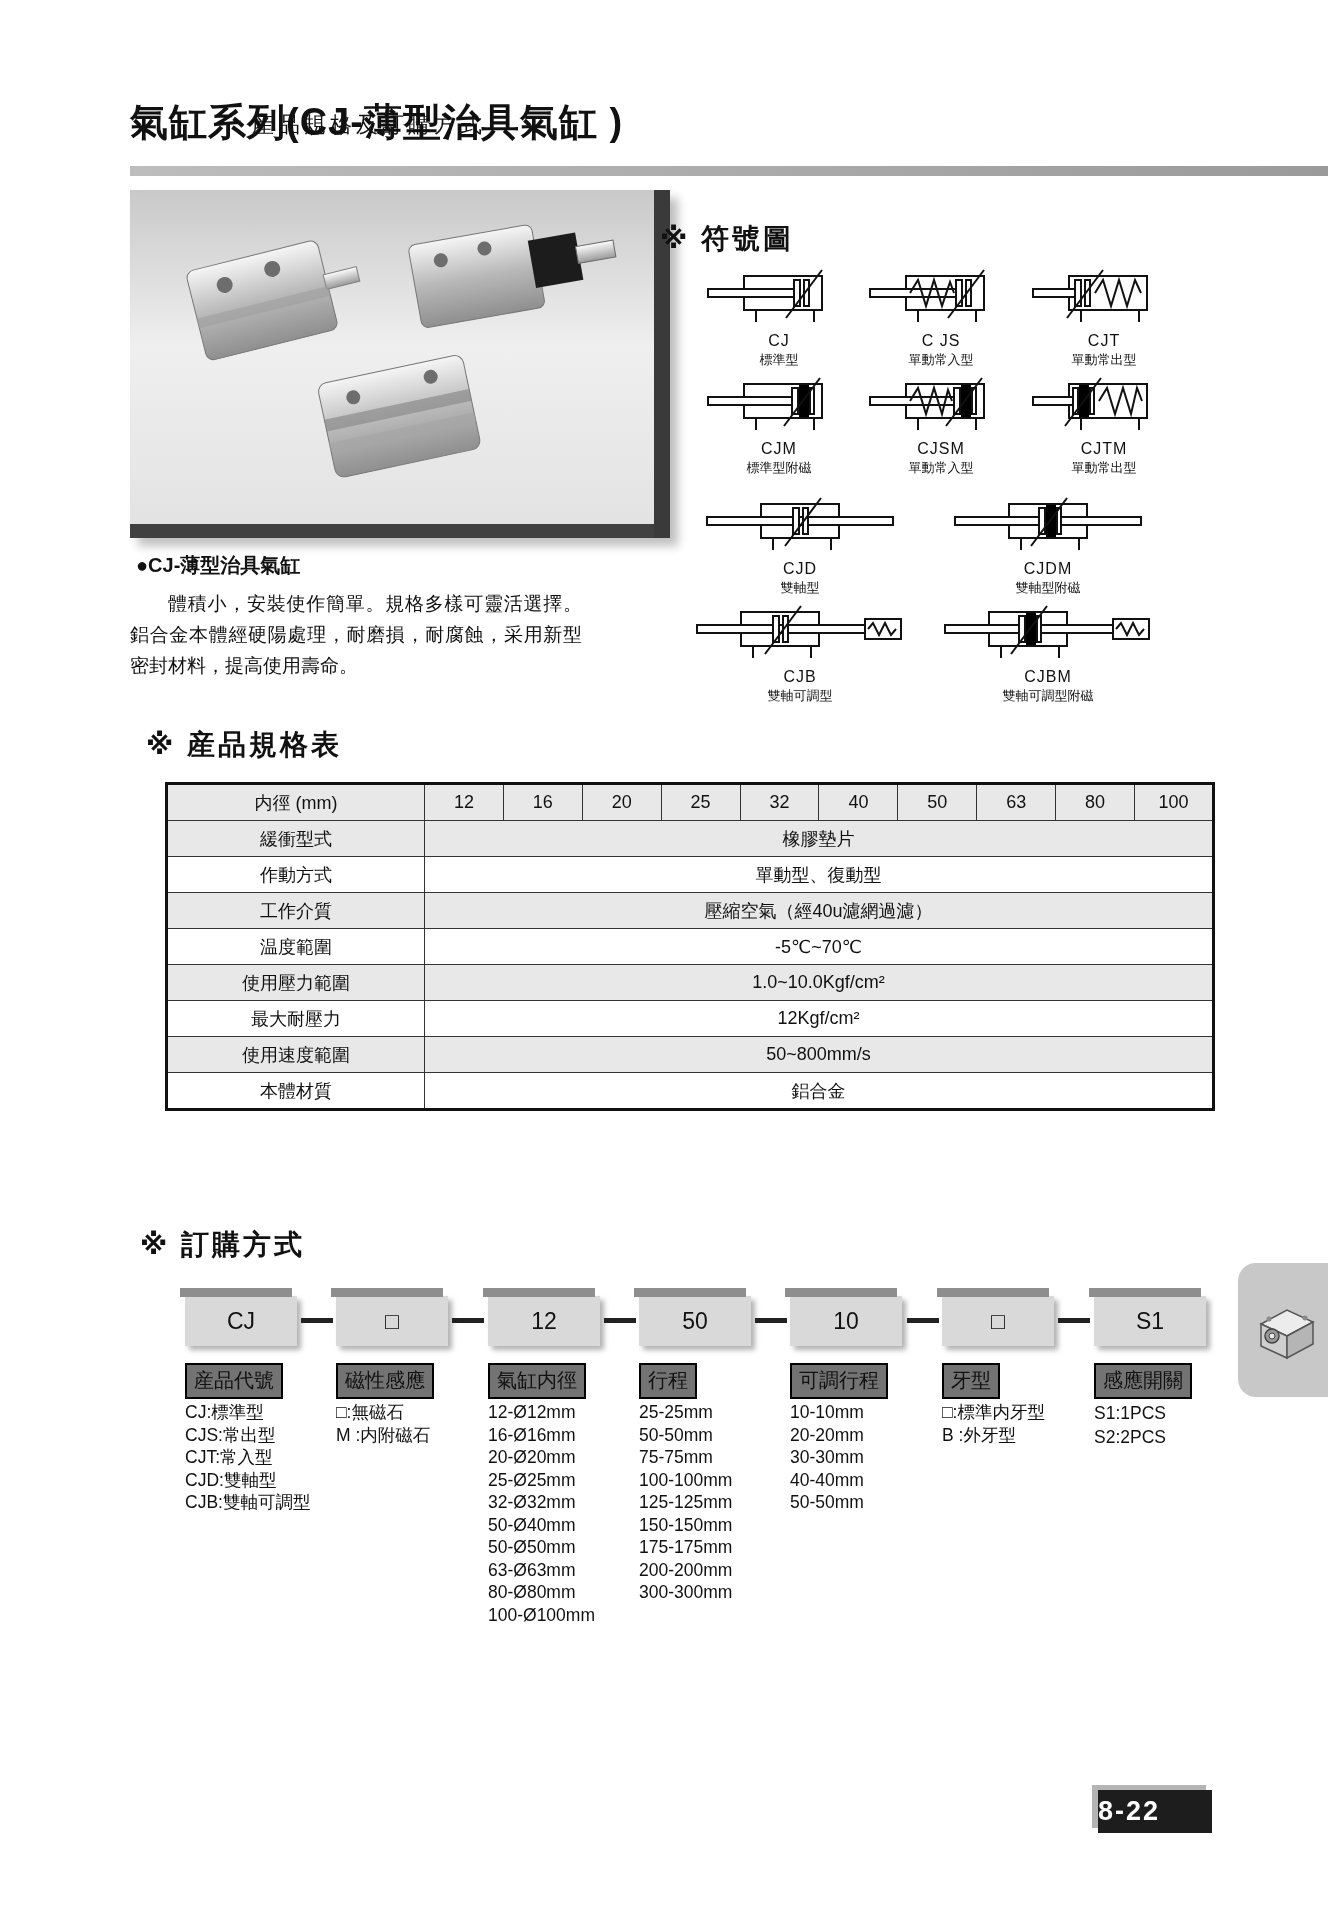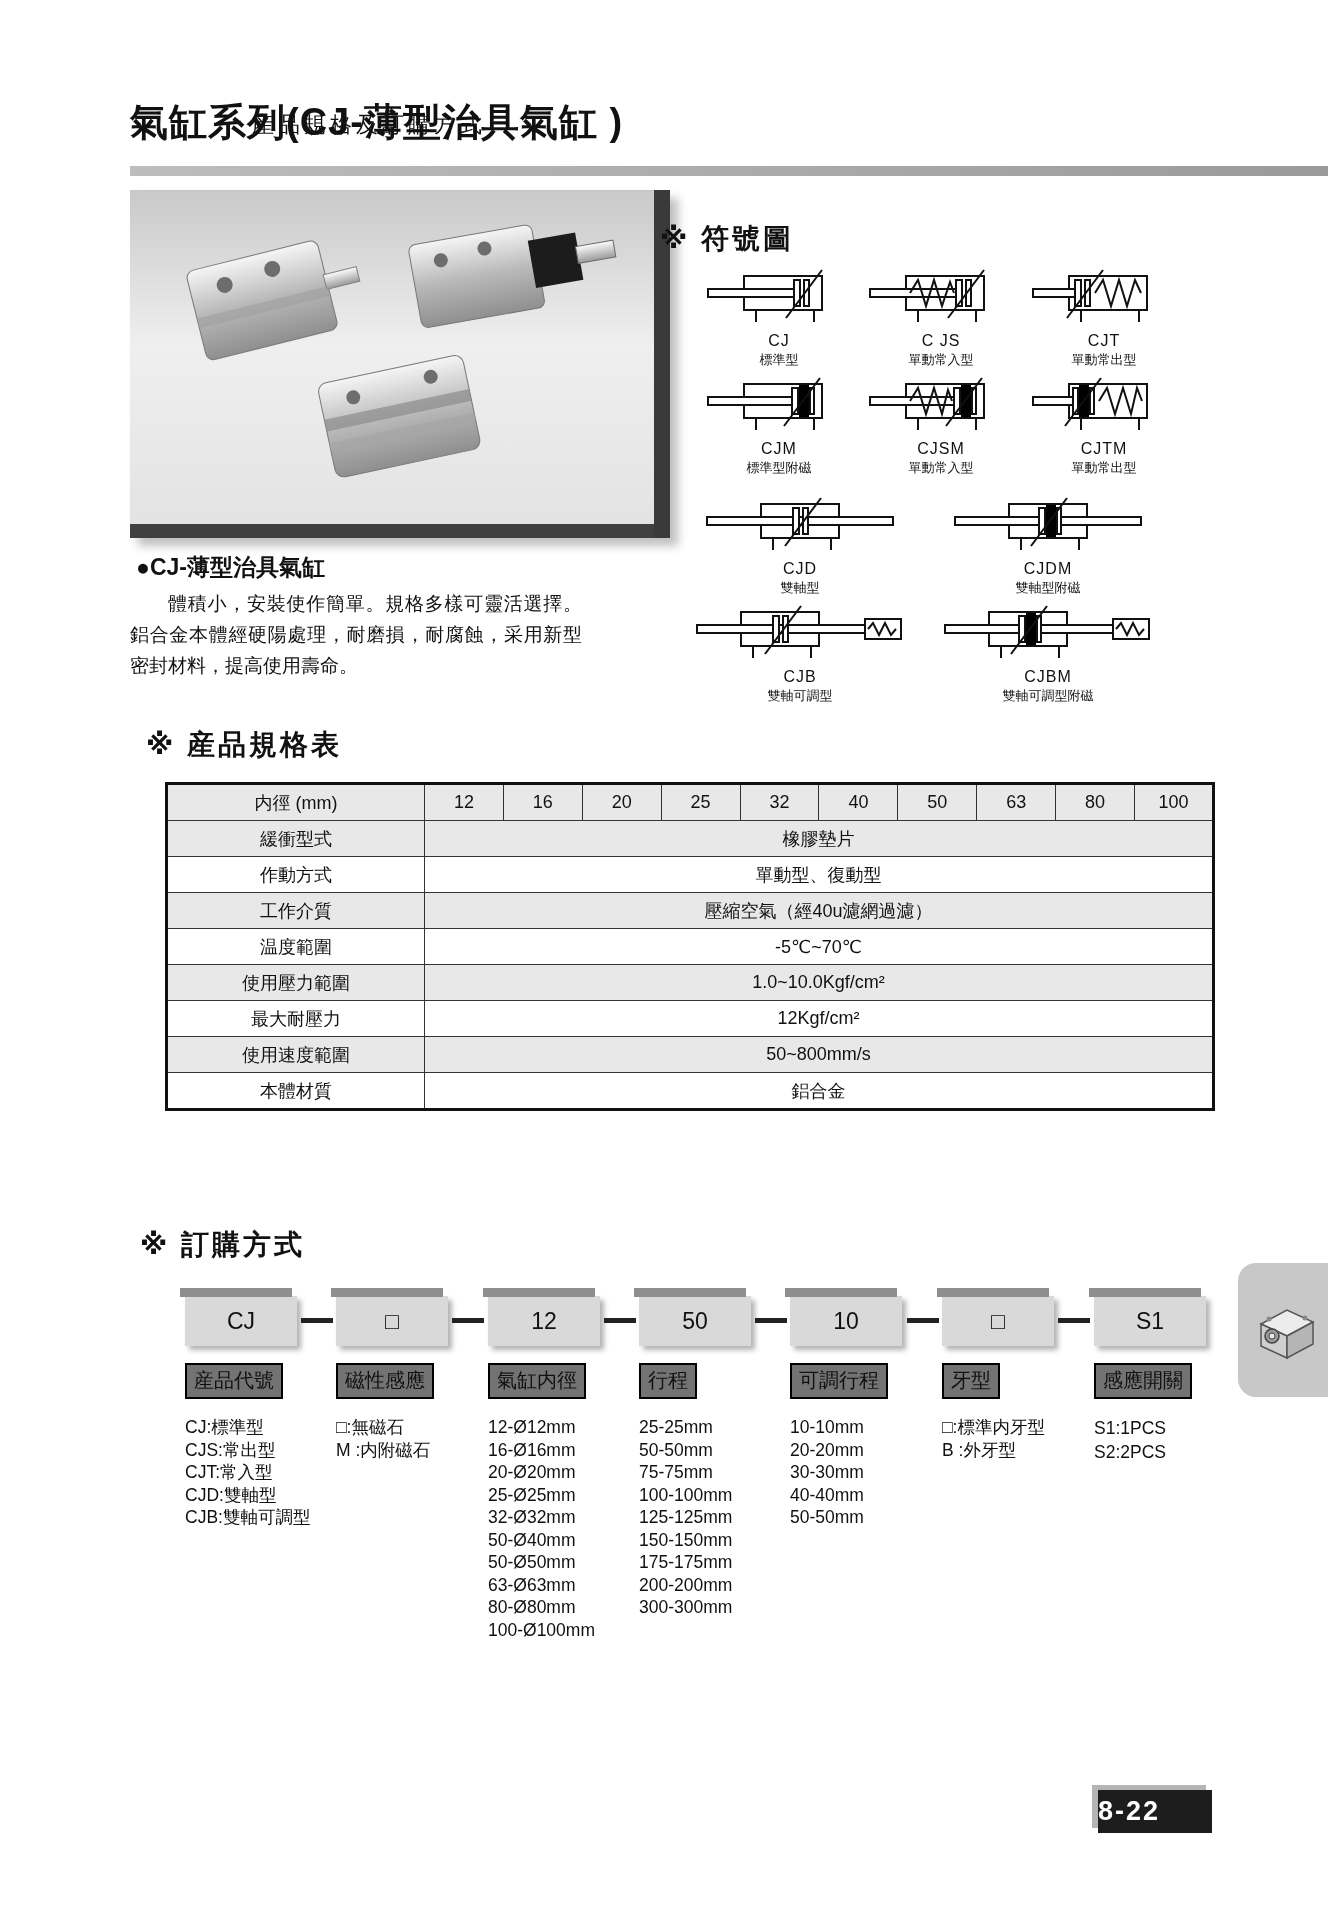--- a/index.html
+++ b/index.html
@@ -25,21 +25,21 @@
   
   .sym-heading{position:absolute;left:660px;top:220px;font-size:28px;font-weight:bold;letter-spacing:3px;}
   .sym-block{position:absolute;text-align:center;}
   .sym-block .sym-code{font-size:16px;margin-top:4px;letter-spacing:1px;}
   .sym-block .sym-name{font-size:13px;margin-top:1px;}
   .sym rect,.sym line,.sym polyline{stroke:#111;stroke-width:2;fill:none;}
   .sym .body,.sym .rod,.sym .pis{fill:#fff;}
   .sym .mag{fill:#000;stroke:#000;}
 
   
-  .desc-heading{position:absolute;left:136px;top:552px;font-size:23px;font-weight:bold;}
+  .desc-heading{position:absolute;left:136px;top:552px;font-size:20px;font-weight:bold;}
   .desc-body{position:absolute;left:130px;top:588px;width:452px;font-size:19px;line-height:31px;
              text-indent:2em;text-align:justify;}
 
   
   .spec-heading{position:absolute;left:146px;top:726px;font-size:28px;font-weight:bold;letter-spacing:3px;}
   table.spec{position:absolute;left:165px;top:782px;width:1050px;border-collapse:collapse;
              table-layout:fixed;font-size:18px;padding-left:32px;}
   table.spec th,table.spec td{border:1.6px solid #333;height:35px;text-align:center;
              font-weight:normal;padding:0 2px;}
   table.spec{border:3px solid #111;}
@@ -49,21 +49,21 @@
 
   
   .order-heading{position:absolute;left:140px;top:1226px;font-size:28px;font-weight:bold;letter-spacing:3px;}
   .order-col{position:absolute;top:1296px;width:152px;}
   .code-box{position:relative;width:112px;height:50px;background:#d9d9d9;
             box-shadow:4px 4px 5px rgba(0,0,0,.3);
             font-size:23px;line-height:50px;text-align:center;}
   .code-box:before{content:"";position:absolute;left:-5px;top:-8px;width:112px;height:9px;background:#8e8e8e;}
   .field-label{display:inline-block;border:2.5px solid #000;background:#737373;
                padding:2px 7px 3px;font-size:20px;margin-top:17px;white-space:nowrap;}
-  .opts{margin-top:17px;font-size:17.5px;line-height:22.5px;white-space:nowrap;}
+  .opts{margin-top:2px;font-size:17.5px;line-height:22.5px;white-space:nowrap;}
   .opts.wide{line-height:24px;}
   .dash{position:absolute;top:1318px;width:32px;height:5px;background:#222;}
 
   
   .side-tab{position:absolute;left:1238px;top:1263px;width:90px;height:134px;background:#c8c8c8;
             border-radius:18px 0 0 18px;display:flex;align-items:center;justify-content:center;}
   .page-badge{position:absolute;left:1098px;top:1790px;width:114px;height:43px;background:#1d1d1d;
               color:#fff;font-size:27px;font-weight:bold;text-align:left;line-height:43px;
               box-shadow:-6px -5px 0 #b4b4b4;letter-spacing:2px;}
 </style>

